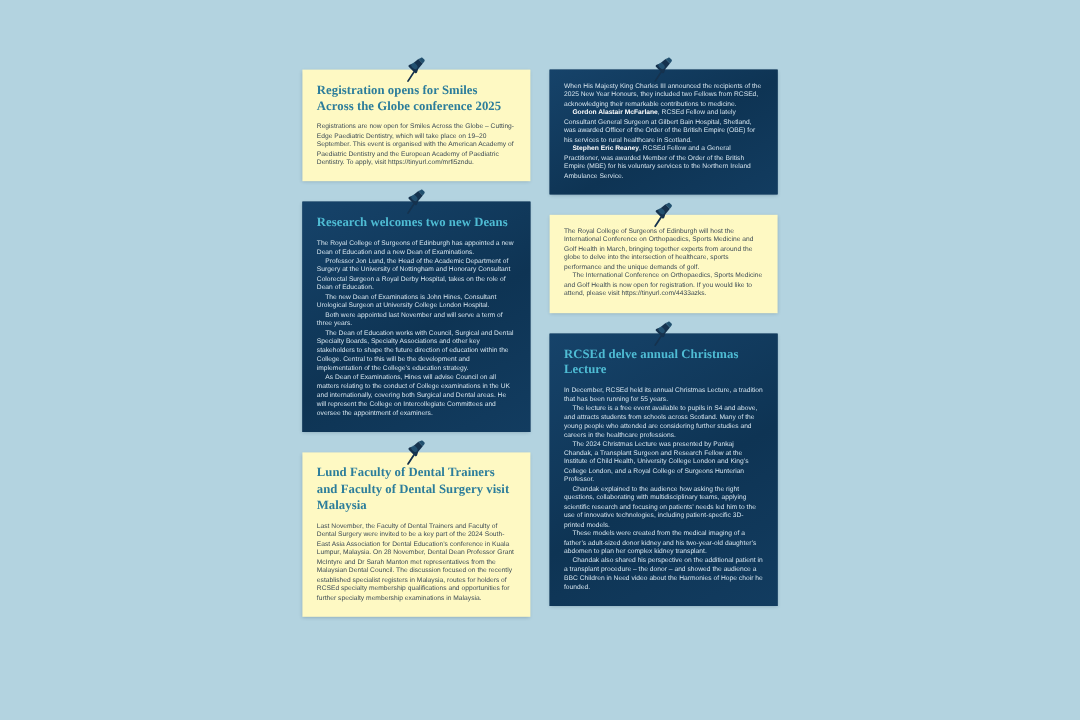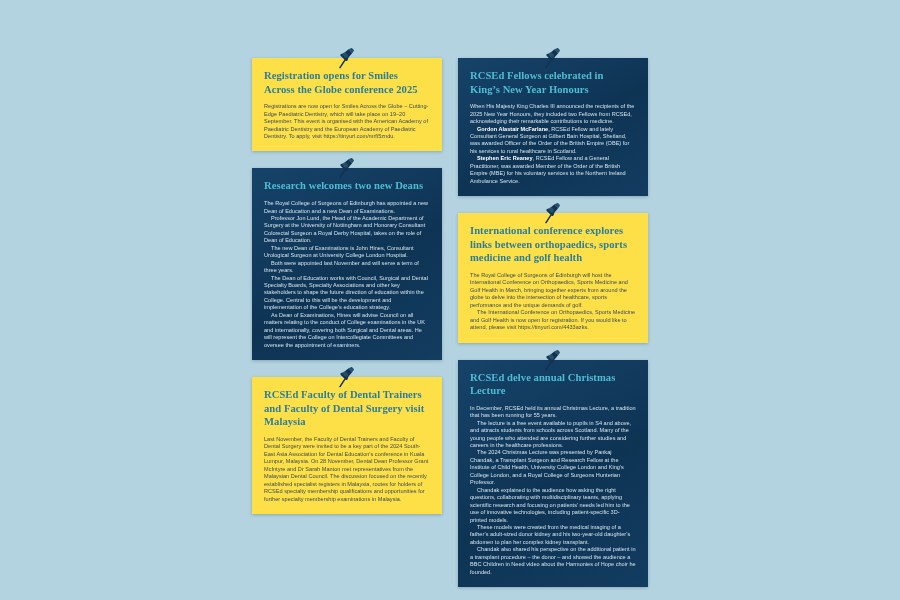--- a/index.html
+++ b/index.html
@@ -25,21 +25,21 @@
   .col-left  { left: 252px; top: 58px; }
   .col-right { left: 458px; top: 58px; }
 
   .card {
     position: relative;
     margin-bottom: 17px;
     padding: 11px 12px 11px 12px;
     box-shadow: 0 1px 3px rgba(20,45,70,0.26);
   }
   .card.light {
-    background: #fde047;
+    background: #fef9c3;
   }
   .card.dark {
     background: #123a5c;
     background-image: linear-gradient(150deg, #16436a 0%, #0e3454 55%, #123c60 100%);
   }
 
   .card h2 {
     margin: 0 0 7px 0;
     font-family: "Liberation Serif", serif;
     font-weight: bold;
@@ -103,45 +103,43 @@
         <p class="indent">The Dean of Education works with Council, Surgical and Dental Specialty Boards, Specialty Associations and other key stakeholders to shape the future direction of education within the College. Central to this will be the development and implementation of the College’s education strategy.</p>
         <p class="indent">As Dean of Examinations, Hines will advise Council on all matters relating to the conduct of College examinations in the UK and internationally, covering both Surgical and Dental areas. He will represent the College on Intercollegiate Committees and oversee the appointment of examiners.</p>
       </div>
       <div class="card light c-dental-trainers-visit-malaysia">
         <span class="pin"><svg width="22" height="22" viewBox="0 0 22 22">
             <path d="M12.6 2.2 L8.0 6.0 L5.2 6.9 C4.3 7.2 4.1 8.2 4.8 8.9 L9.6 13.7 C10.3 14.4 11.3 14.2 11.6 13.3 L12.5 10.5 L16.3 5.9 Z" fill="#15324e"></path>
             <path d="M12.6 2.2 L16.3 5.9 L17.6 4.3 C18.1 3.7 18.0 2.9 17.4 2.4 L16.2 1.3 C15.6 0.8 14.8 0.9 14.3 1.5 Z" fill="#22506f"></path>
             <path d="M8.9 13.1 L4.0 20.6" stroke="#15324e" stroke-width="1.5" stroke-linecap="round" fill="none"></path>
             <ellipse cx="9.3" cy="8.0" rx="2.1" ry="3.0" transform="rotate(-45 9.3 8.0)" fill="#2d6a8d" opacity="0.55"></ellipse>
           </svg></span>
-        <h2>RCSEd Faculty of Dental Trainers and Faculty of Dental Surgery visit Malaysia</h2>
+        <h2>Lund Faculty of Dental Trainers and Faculty of Dental Surgery visit Malaysia</h2>
         <p>Last November, the Faculty of Dental Trainers and Faculty of Dental Surgery were invited to be a key part of the 2024 South-East Asia Association for Dental Education’s conference in Kuala Lumpur, Malaysia. On 28 November, Dental Dean Professor Grant McIntyre and Dr Sarah Manton met representatives from the Malaysian Dental Council. The discussion focused on the recently established specialist registers in Malaysia, routes for holders of RCSEd specialty membership qualifications and opportunities for further specialty membership examinations in Malaysia.</p>
       </div>
     </div>
   <div class="col col-right">
       <div class="card dark c-rcsed-fellows-new-year-honours">
         <span class="pin"><svg width="22" height="22" viewBox="0 0 22 22">
             <path d="M12.6 2.2 L8.0 6.0 L5.2 6.9 C4.3 7.2 4.1 8.2 4.8 8.9 L9.6 13.7 C10.3 14.4 11.3 14.2 11.6 13.3 L12.5 10.5 L16.3 5.9 Z" fill="#15324e"></path>
             <path d="M12.6 2.2 L16.3 5.9 L17.6 4.3 C18.1 3.7 18.0 2.9 17.4 2.4 L16.2 1.3 C15.6 0.8 14.8 0.9 14.3 1.5 Z" fill="#22506f"></path>
             <path d="M8.9 13.1 L4.0 20.6" stroke="#15324e" stroke-width="1.5" stroke-linecap="round" fill="none"></path>
             <ellipse cx="9.3" cy="8.0" rx="2.1" ry="3.0" transform="rotate(-45 9.3 8.0)" fill="#2d6a8d" opacity="0.55"></ellipse>
           </svg></span>
-        <h2>RCSEd Fellows celebrated in King’s New Year Honours</h2>
         <p>When His Majesty King Charles III announced the recipients of the 2025 New Year Honours, they included two Fellows from RCSEd, acknowledging their remarkable contributions to medicine.</p>
         <p class="indent"><b>Gordon Alastair McFarlane</b>, RCSEd Fellow and lately Consultant General Surgeon at Gilbert Bain Hospital, Shetland, was awarded Officer of the Order of the British Empire (OBE) for his services to rural healthcare in Scotland.</p>
         <p class="indent"><b>Stephen Eric Reaney</b>, RCSEd Fellow and a General Practitioner, was awarded Member of the Order of the British Empire (MBE) for his voluntary services to the Northern Ireland Ambulance Service.</p>
       </div>
       <div class="card light c-international-conference-orthopaedics-golf">
         <span class="pin"><svg width="22" height="22" viewBox="0 0 22 22">
             <path d="M12.6 2.2 L8.0 6.0 L5.2 6.9 C4.3 7.2 4.1 8.2 4.8 8.9 L9.6 13.7 C10.3 14.4 11.3 14.2 11.6 13.3 L12.5 10.5 L16.3 5.9 Z" fill="#15324e"></path>
             <path d="M12.6 2.2 L16.3 5.9 L17.6 4.3 C18.1 3.7 18.0 2.9 17.4 2.4 L16.2 1.3 C15.6 0.8 14.8 0.9 14.3 1.5 Z" fill="#22506f"></path>
             <path d="M8.9 13.1 L4.0 20.6" stroke="#15324e" stroke-width="1.5" stroke-linecap="round" fill="none"></path>
             <ellipse cx="9.3" cy="8.0" rx="2.1" ry="3.0" transform="rotate(-45 9.3 8.0)" fill="#2d6a8d" opacity="0.55"></ellipse>
           </svg></span>
-        <h2>International conference explores links between orthopaedics, sports medicine and golf health</h2>
         <p>The Royal College of Surgeons of Edinburgh will host the International Conference on Orthopaedics, Sports Medicine and Golf Health in March, bringing together experts from around the globe to delve into the intersection of healthcare, sports performance and the unique demands of golf.</p>
         <p class="indent">The International Conference on Orthopaedics, Sports Medicine and Golf Health is now open for registration. If you would like to attend, please visit https://tinyurl.com/4433azks.</p>
       </div>
       <div class="card dark c-rcsed-annual-christmas-lecture">
         <span class="pin"><svg width="22" height="22" viewBox="0 0 22 22">
             <path d="M12.6 2.2 L8.0 6.0 L5.2 6.9 C4.3 7.2 4.1 8.2 4.8 8.9 L9.6 13.7 C10.3 14.4 11.3 14.2 11.6 13.3 L12.5 10.5 L16.3 5.9 Z" fill="#15324e"></path>
             <path d="M12.6 2.2 L16.3 5.9 L17.6 4.3 C18.1 3.7 18.0 2.9 17.4 2.4 L16.2 1.3 C15.6 0.8 14.8 0.9 14.3 1.5 Z" fill="#22506f"></path>
             <path d="M8.9 13.1 L4.0 20.6" stroke="#15324e" stroke-width="1.5" stroke-linecap="round" fill="none"></path>
             <ellipse cx="9.3" cy="8.0" rx="2.1" ry="3.0" transform="rotate(-45 9.3 8.0)" fill="#2d6a8d" opacity="0.55"></ellipse>
           </svg></span>

